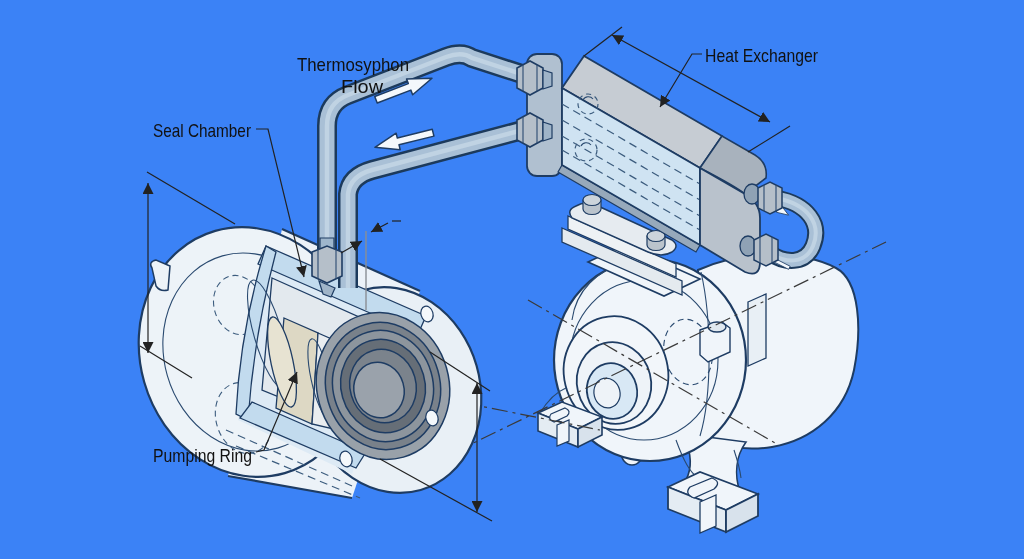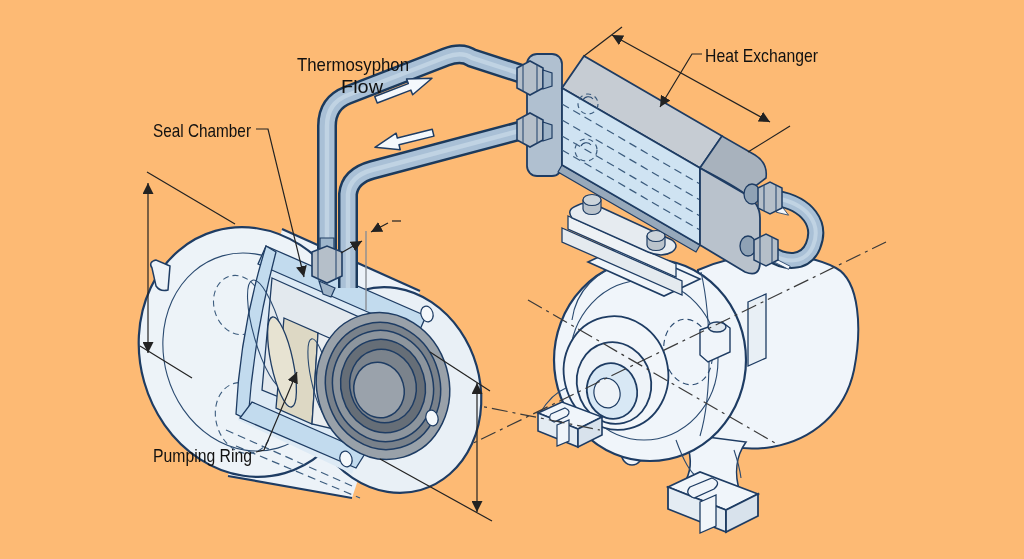--- a/index.html
+++ b/index.html
@@ -1,16 +1,16 @@
 <!DOCTYPE html>
 <html><head>
 <meta charset="utf-8">
 <style>
   html,body{margin:0;padding:0;background:#ffffff;}
-  .stage{width:1024px;height:559px;position:relative;background:#fdba74;overflow:hidden;}
+  .stage{width:1024px;height:559px;position:relative;background:#3b82f6;overflow:hidden;}
   svg{display:block;}
   .lbl{font-family:"Liberation Sans",sans-serif;font-size:19px;fill:#111111;}
   .thin{stroke:#2a4a70;stroke-width:1.1;fill:none;}
   .dashline{stroke:#3c5c7e;stroke-width:1.2;fill:none;stroke-dasharray:8 5;}
   .dim{stroke:#222222;stroke-width:1.2;fill:none;}
   .cl{stroke:#3a3a3a;stroke-width:1.2;fill:none;stroke-dasharray:16 5 3 5;}
 </style>
 </head>
 <body>
 

